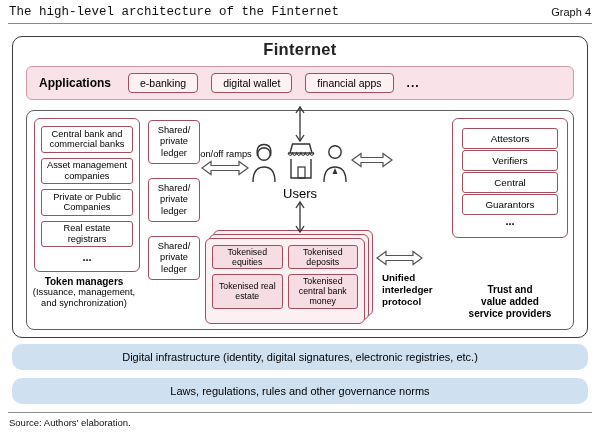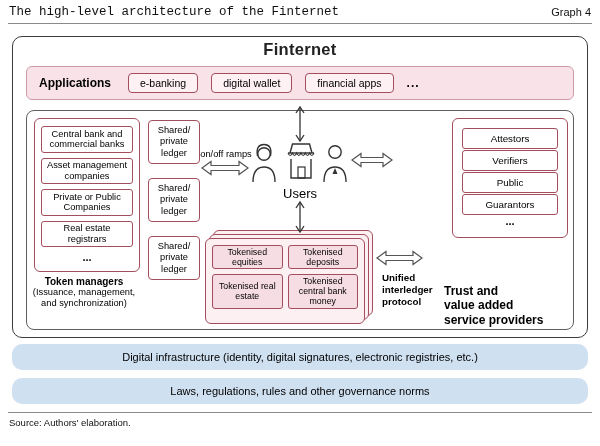--- a/index.html
+++ b/index.html
@@ -68,22 +68,22 @@
   .il-label { left:382px; top:272px; width:68px; font-weight:bold; font-size:9.8px;
               line-height:1.25; white-space:pre-line; }
 
   
   .sp-col { left:452px; top:118px; width:116px; height:120px; background:#fff;
             border:1px solid #a34d5d; border-radius:6px; padding:9px;
             display:flex; flex-direction:column; justify-content:space-between; }
   .sp-box { border:1px solid #a34d5d; border-radius:3px; height:21px; font-size:9.8px;
             display:flex; align-items:center; justify-content:center; }
   .sp-dots { font-weight:bold; text-align:center; font-size:11px; height:12px; line-height:10px; }
-  .sp-label { left:444px; top:284px; width:132px; text-align:left; font-weight:bold;
-              font-size:12px; line-height:1.2; white-space:pre-line; }
+  .sp-label { left:444px; top:284px; width:132px; text-align:center; font-weight:bold;
+              font-size:10px; line-height:1.2; white-space:pre-line; }
 
   
   .bar { left:12px; width:576px; height:26px; background:#cfe0f1; border-radius:10px;
          display:flex; align-items:center; justify-content:center; font-size:11px; }
   .bar1 { top:344px; } .bar2 { top:378px; }
 
   .src-rule { left:8px; right:8px; top:412px; border-top:1px solid #8a8a8a; }
   .src { left:9px; top:417px; font-size:9.5px; color:#111; }
 
   svg.overlay { left:0; top:0; pointer-events:none; }
@@ -166,21 +166,21 @@
     <div class="ul-title">Unified ledger</div>
   </div>
 
   <div class="abs il-label">Unified
 interledger
 protocol</div>
 
   <div class="abs sp-col">
     <div class="sp-box">Attestors</div>
     <div class="sp-box">Verifiers</div>
-    <div class="sp-box">Public</div>
+    <div class="sp-box">Central</div>
     <div class="sp-box">Guarantors</div>
     <div class="sp-dots">...</div>
   </div>
   <div class="abs sp-label">Trust and
 value added
 service providers</div>
 
   <svg class="abs overlay" width="600" height="446" viewBox="0 0 600 446">
     <g stroke="#333" stroke-width="1.3" fill="none">
       <line x1="300" y1="108" x2="300" y2="140"></line>

